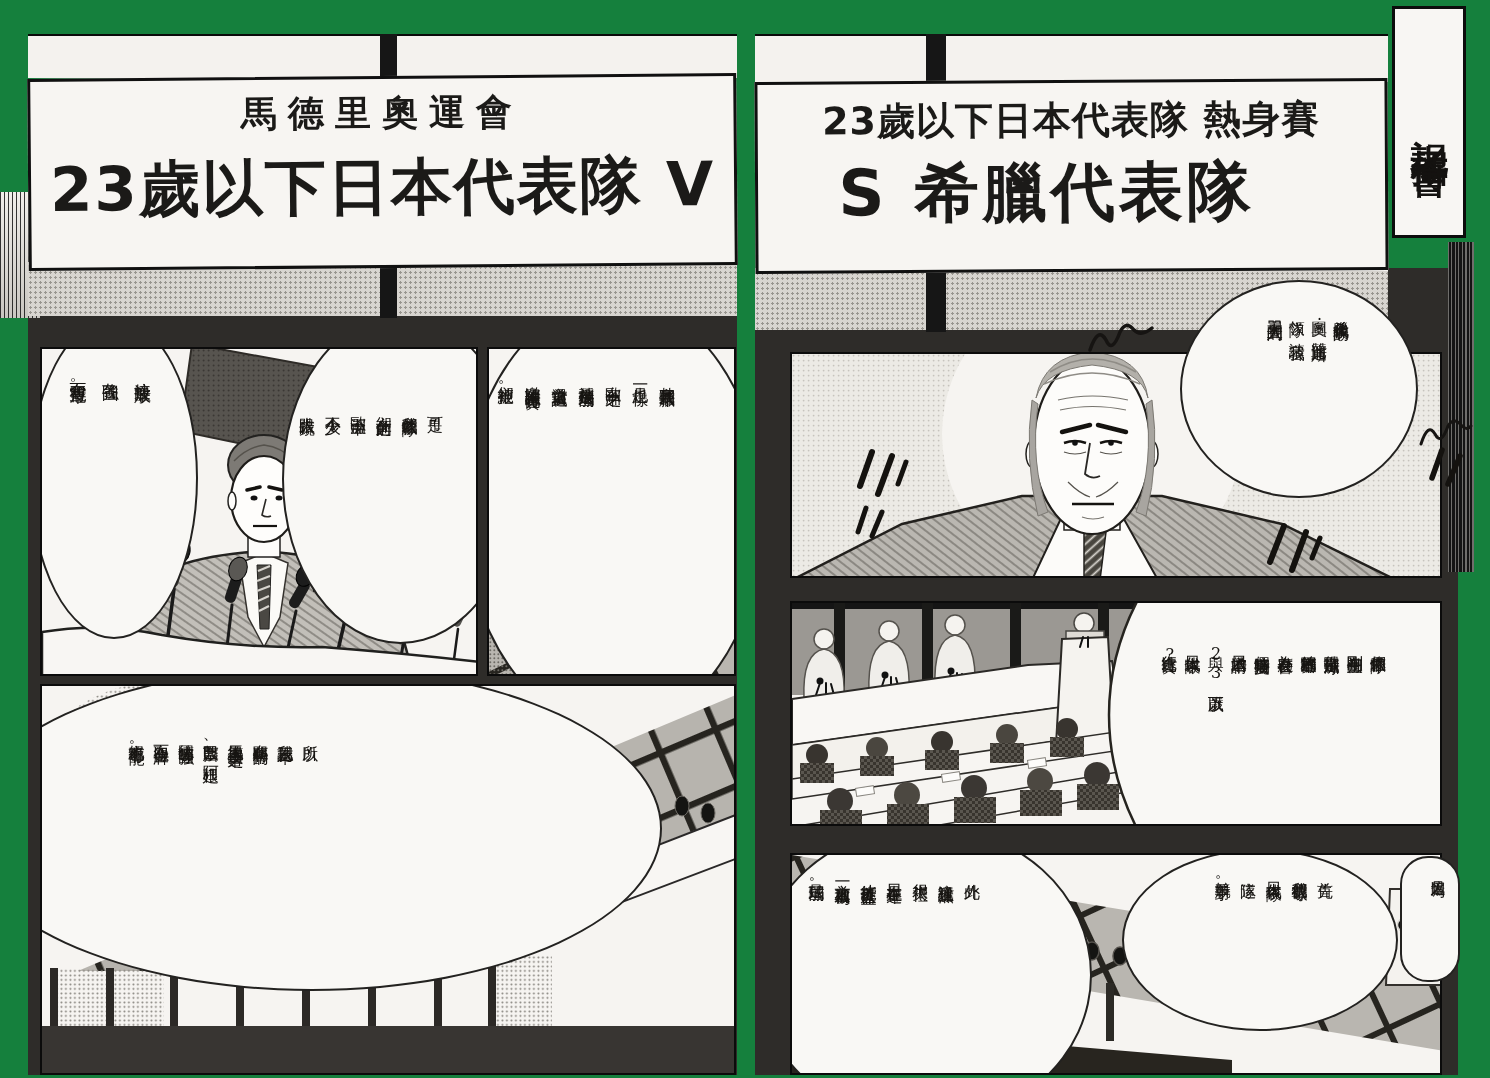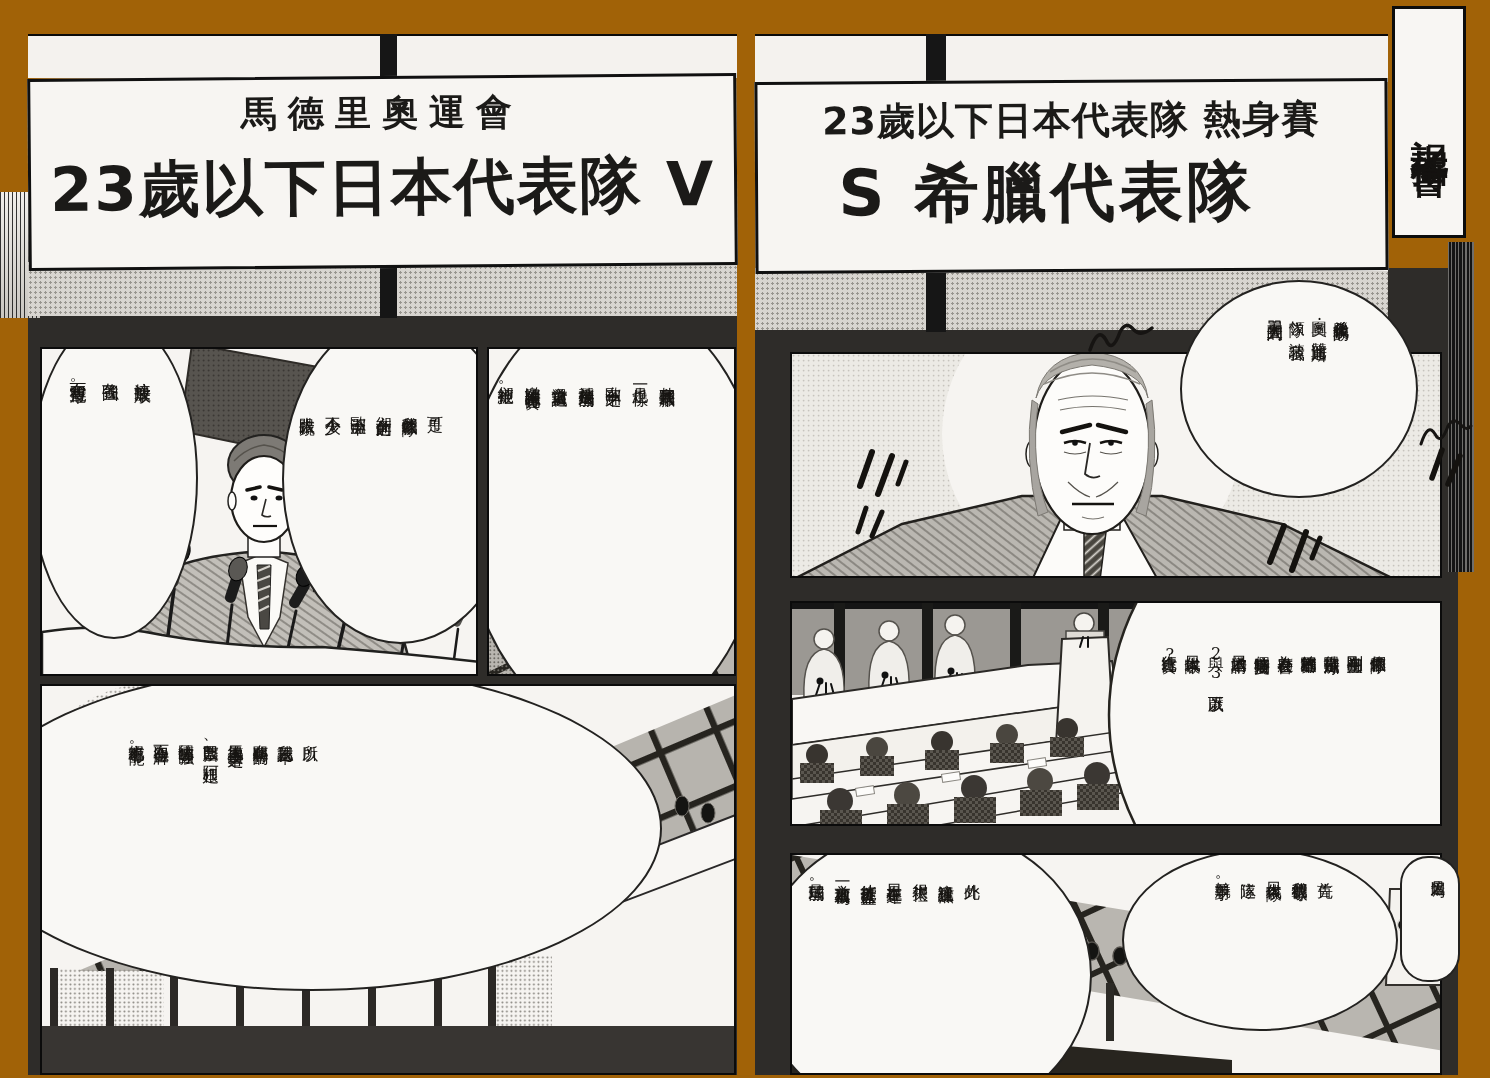--- a/index.html
+++ b/index.html
@@ -1,20 +1,20 @@
 <!DOCTYPE html>
 <html><head>
 <meta charset="utf-8">
 <style>
   * { margin:0; padding:0; box-sizing:border-box; }
   html,body { background:#000; }
   body { font-family:"DejaVu Sans","Liberation Sans",sans-serif; }
   .canvas {
     position:relative; width:1490px; height:1078px; overflow:hidden;
-    background:#a16207;
+    background:#15803d;
   }
   .abs { position:absolute; }
   .page-bg { background:#2e2c29; z-index:1; }
   .wall-strip { background:#f4f2ee; border-top:2px solid #0a0a0a; z-index:4; }
   .tone-strip {
     background-color:#d8d5d0;
     background-image:radial-gradient(circle,#98958f 1px, rgba(0,0,0,0) 1.3px);
     background-size:5px 5px;
     border-top:3px solid #f6f4f1;
     z-index:4;

